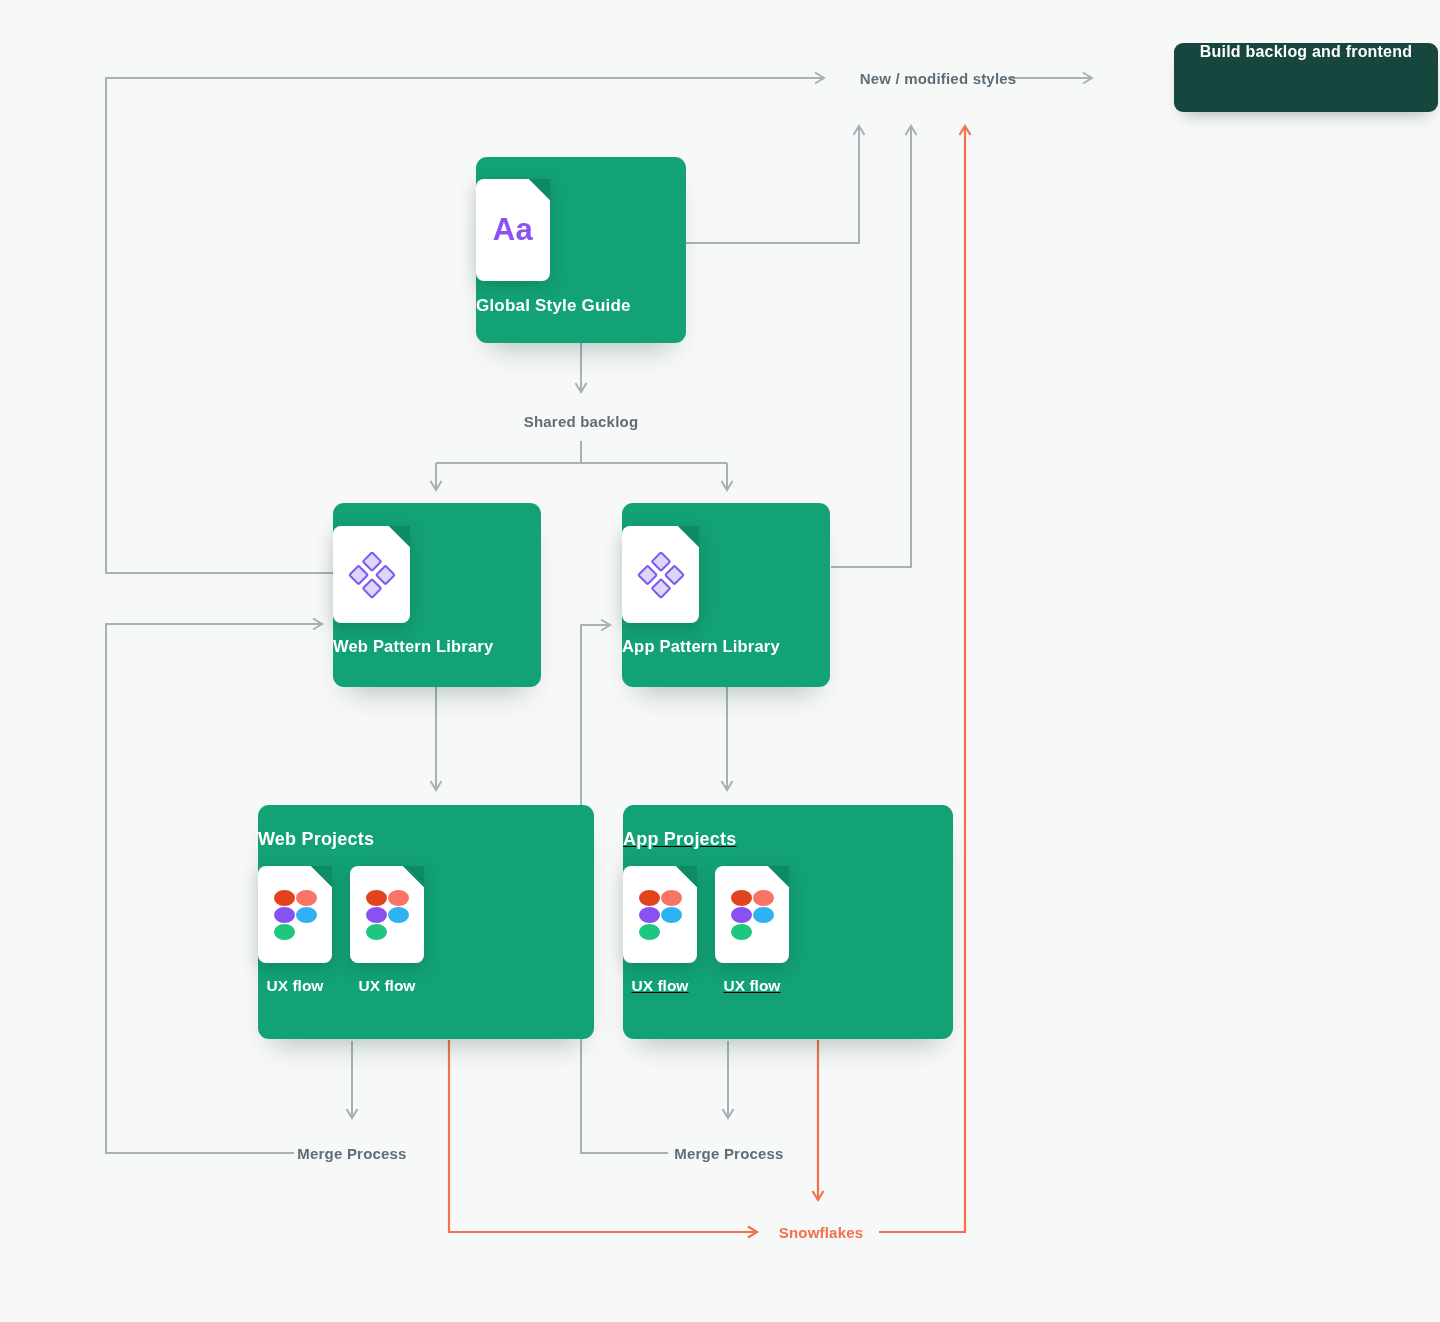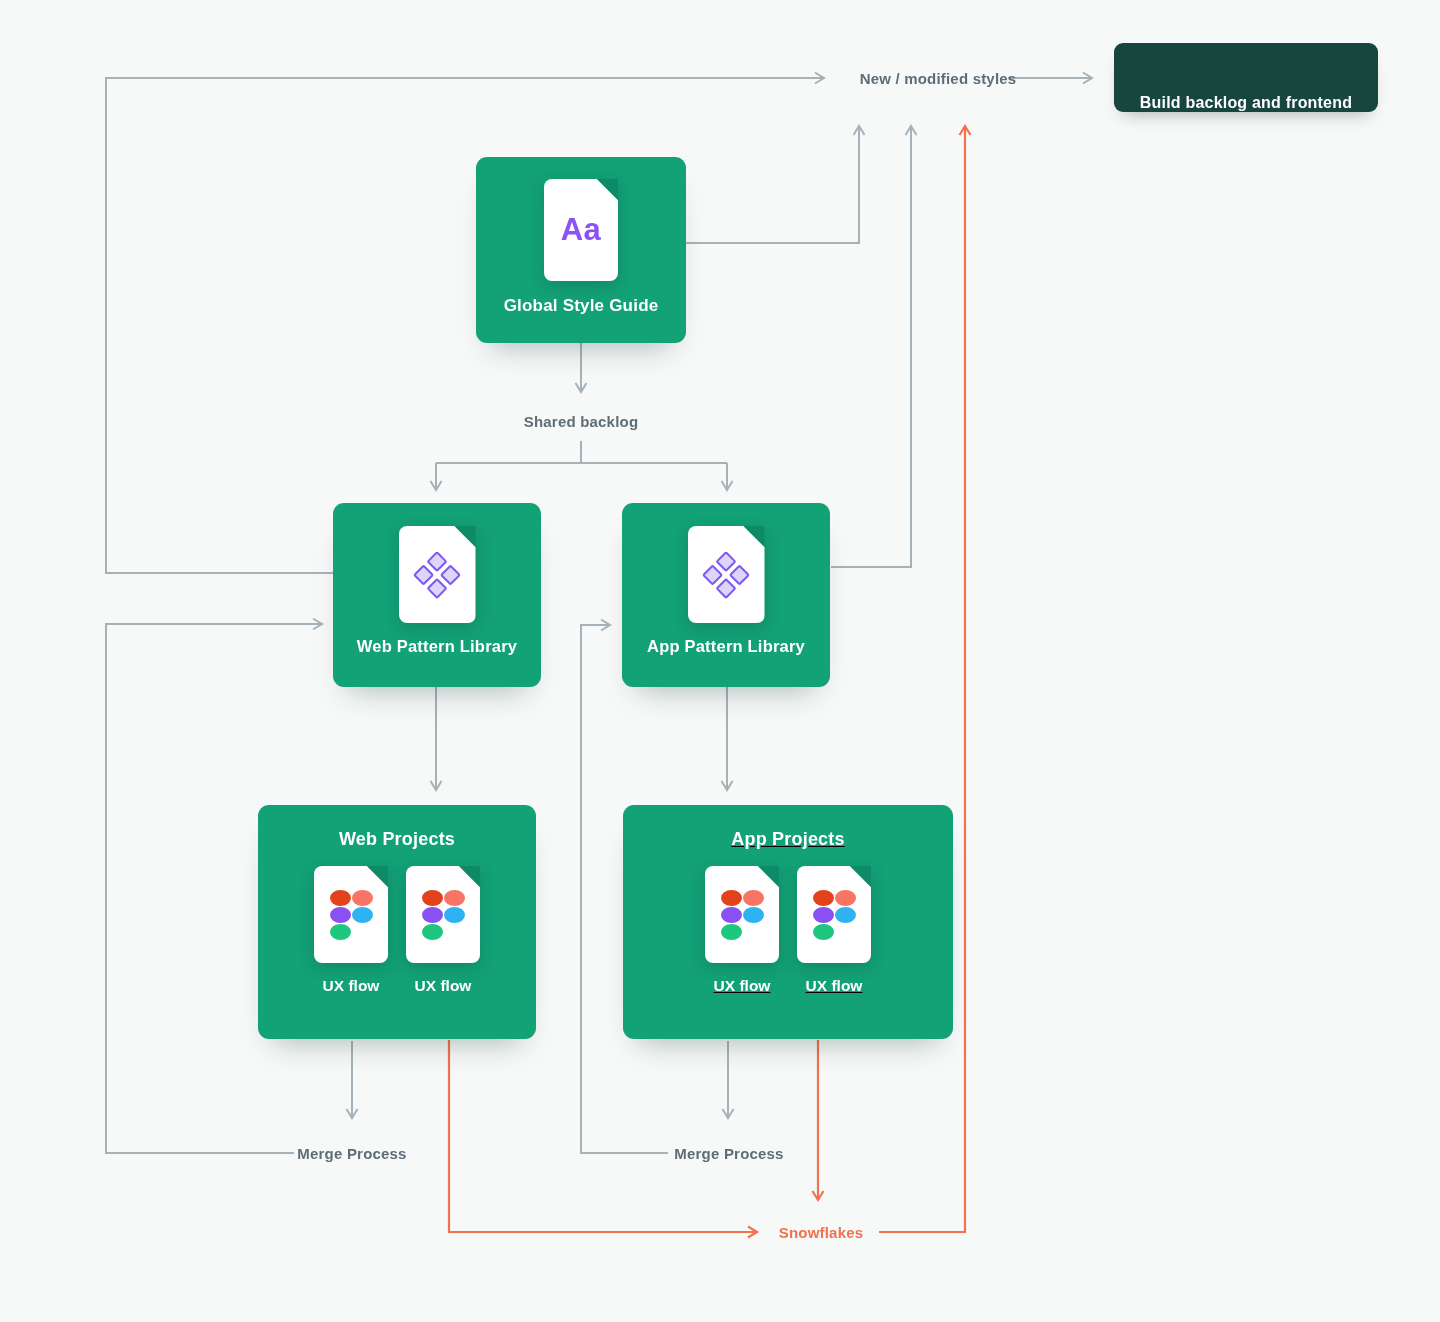--- a/index.html
+++ b/index.html
@@ -11,34 +11,34 @@
   }
   .canvas{position:absolute;inset:0;}
   svg.wires{position:absolute;left:0;top:0;width:1440px;height:1322px;}
 
   
   .card{
     position:absolute;
     background:#13a176;
     border-radius:11px;
     box-shadow:0 18px 28px -16px rgba(10,60,45,.35);
-    display:flex;flex-direction:column;align-items:center;
+    display:flex;flex-direction:column;align-items:flex-start;
   }
   .card-label{
     color:#ffffff;font-weight:700;font-size:17px;letter-spacing:.2px;
   }
   .gsg{left:476px;top:157px;width:210px;height:186px;justify-content:flex-start;}
   .gsg .doc{margin-top:22px;}
   .gsg .card-label{margin-top:15px;}
   .plib{width:208px;height:184px;}
   .plib .doc{margin-top:23px;}
   .plib .card-label{margin-top:14px;font-size:16.5px;}
   .wpl{left:333px;top:503px;}
   .apl{left:622px;top:503px;}
-  .proj{width:278px;height:234px;}
+  .proj{width:336px;height:234px;}
   .wproj{left:258px;top:805px;}
   .aproj{left:623px;top:805px;width:330px;text-decoration:underline;}
   .proj-title{color:#fff;font-weight:700;font-size:18px;margin-top:24px;letter-spacing:.2px;}
   .doc-row{display:flex;gap:18px;margin-top:16px;}
   .doc-col{display:flex;flex-direction:column;align-items:center;}
   .doc-col .ux-label{color:#fff;font-weight:700;font-size:15.5px;margin-top:14px;}
 
   
   .doc{
     position:relative;
@@ -77,23 +77,23 @@
   }
   .fig-dot{width:21px;height:16px;border-radius:50%;}
   .fig-red{background:#e2431d;}
   .fig-salmon{background:#f87465;}
   .fig-purple{background:#8951f2;}
   .fig-blue{background:#2fb2f2;}
   .fig-green{background:#1ec77e;}
 
   
   .build-box{
-    position:absolute;left:1114px;top:43px;width:264px;height:69px;
+    position:absolute;left:1174px;top:43px;width:264px;height:69px;
     background:#17463f;border-radius:9px;
-    display:flex;align-items:flex-end;justify-content:center;
+    display:flex;align-items:flex-start;justify-content:center;
     box-shadow:0 10px 18px -10px rgba(10,40,35,.4);
   }
   .build-box span{color:#ffffff;font-weight:700;font-size:16px;letter-spacing:.2px;}
 
   
   .edge-label{
     position:absolute;transform:translate(-50%,-50%);
     color:#5e6d77;font-weight:700;font-size:15px;white-space:nowrap;letter-spacing:.2px;
   }
   .edge-label.orange{color:#f3714c;}

